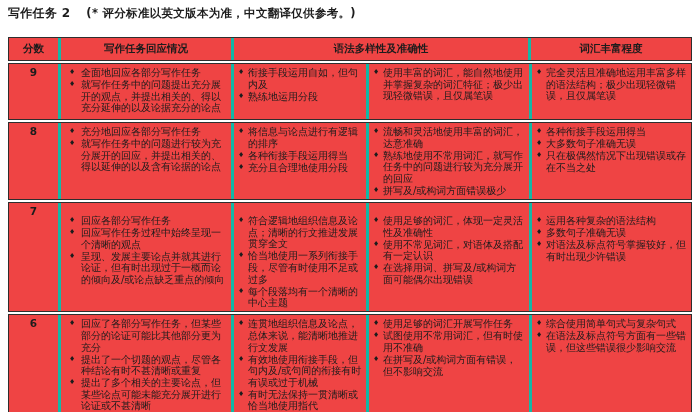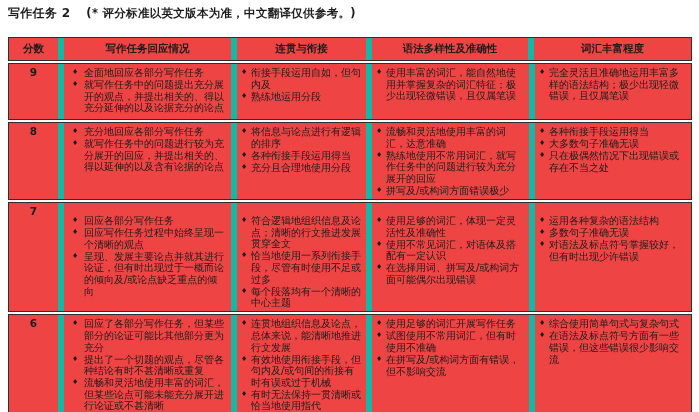--- a/index.html
+++ b/index.html
@@ -17,21 +17,21 @@
   }
   .title-line .t2{margin-left:16px;font-size:11.5px;}
   .rubric-table{position:absolute;left:8px;top:37px;width:684px;}
   .row{
     display:flex;align-items:stretch;
     border:1px solid #2e2e2e;background:#ef4444;
     margin-bottom:2px;box-sizing:border-box;
   }
   .cell{
     box-sizing:border-box;padding:2px 4px 2px 4px;
-    border-left:6px solid #14b8a6;
+    border-left:3px solid #14b8a6;
     font-size:10px;line-height:11.6px;
   }
   .cell:first-child{border-left:none;}
   .c-score{width:49px;text-align:center;font-weight:bold;}
   .c-tr{width:173px;padding-left:6px;}
   .c-cc{width:135px;}
   .c-lr{width:163px;}
   .c-gr{flex:1;}
   .hrow{min-height:24px;}
   .hrow .cell{
@@ -57,21 +57,20 @@
 
   <div class="title-line">
     <span class="t1">写作任务 2</span><span class="t2">(* 评分标准以英文版本为准，中文翻译仅供参考。)</span>
   </div>
 
   <div class="rubric-table">
 
     <div class="row hrow">
       <div class="cell c-score">分数</div>
       <div class="cell c-tr">写作任务回应情况</div>
-      <div class="cell c-cc">连贯与衔接</div>
       <div class="cell c-gr">语法多样性及准确性</div>
       <div class="cell c-lr">词汇丰富程度</div>
     </div>
 
     <div class="row r9">
       <div class="cell c-score"><span class="score-num">9</span></div>
       <div class="cell c-tr">
           <ul class="blist">
             <li>
               <span class="blt">♦</span>
@@ -252,21 +251,21 @@
             <li>
               <span class="blt">♦</span>
               <span class="btext">回应了各部分写作任务，但某些部分的论证可能比其他部分更为充分</span>
             </li>
             <li>
               <span class="blt">♦</span>
               <span class="btext">提出了一个切题的观点，尽管各种结论有时不甚清晰或重复</span>
             </li>
             <li>
               <span class="blt">♦</span>
-              <span class="btext">流畅和灵活地使用丰富的词汇，但某些论点可能未能充分展开进行论证或不甚清晰</span>
+              <span class="btext">提出了多个相关的主要论点，但某些论点可能未能充分展开进行论证或不甚清晰</span>
             </li>
           </ul>
         </div>
       <div class="cell c-cc">
           <ul class="blist">
             <li>
               <span class="blt">♦</span>
               <span class="btext">连贯地组织信息及论点，总体来说，能清晰地推进行文发展</span>
             </li>
             <li>

